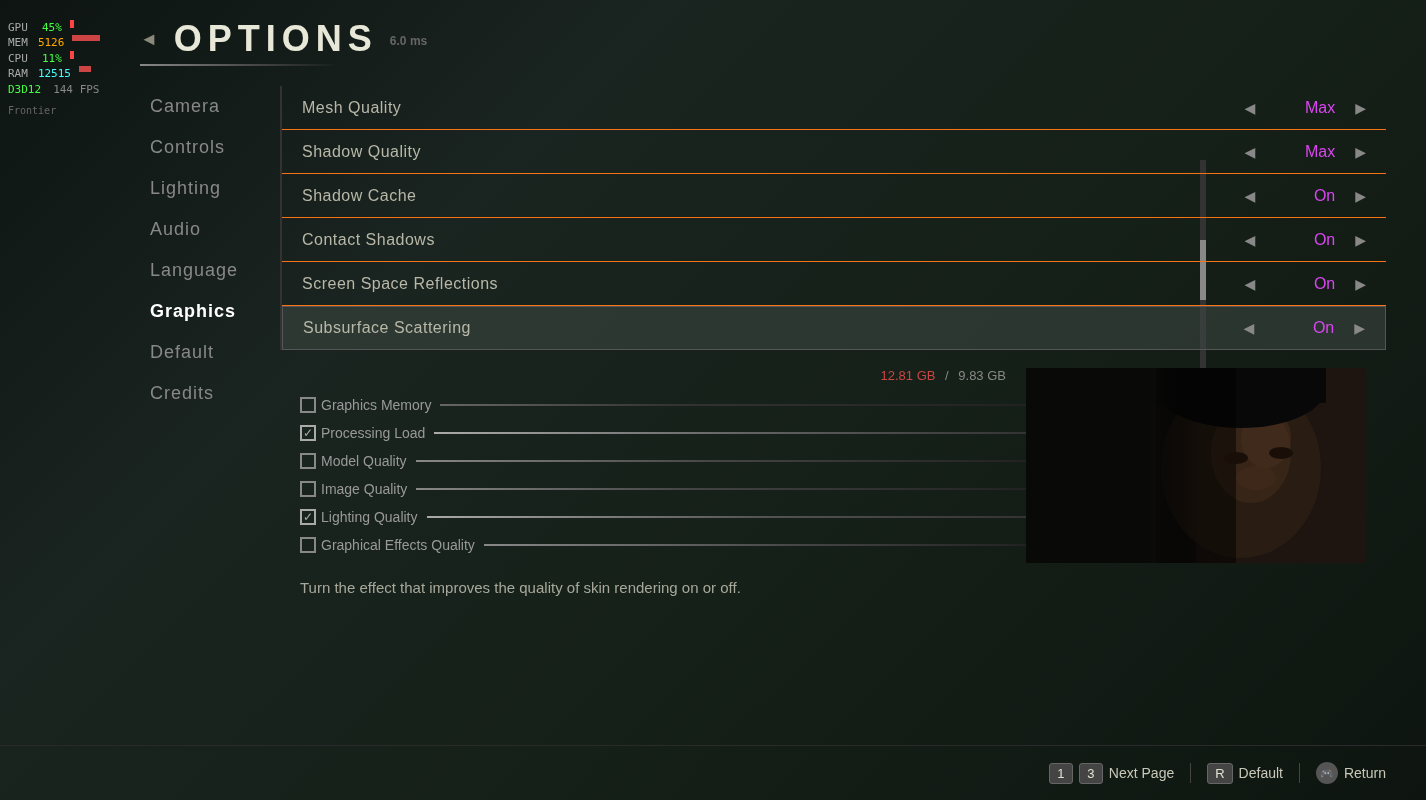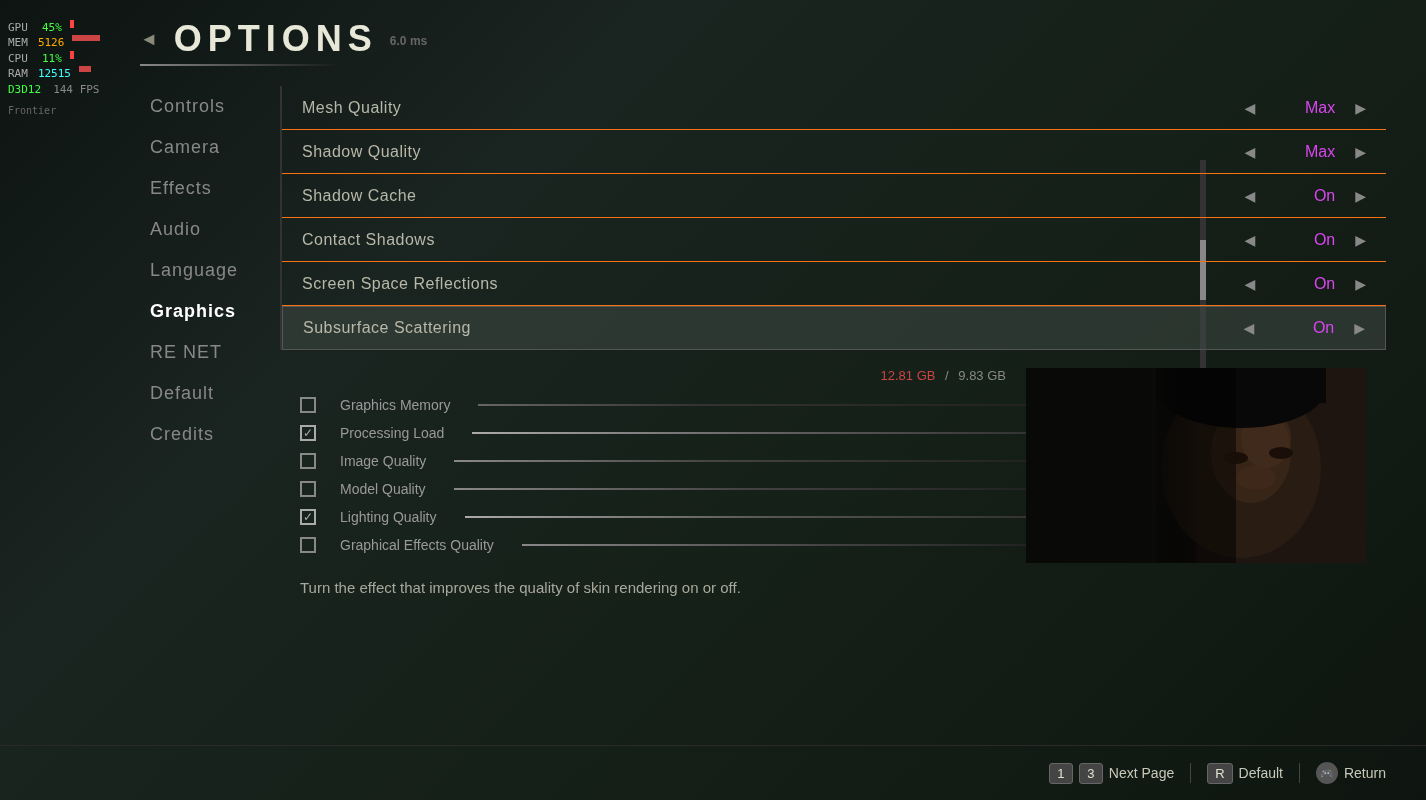--- a/index.html
+++ b/index.html
@@ -228,21 +228,21 @@
     }
 
     .checkbox-header-max {
       color: #888;
     }
 
     .checkbox-row {
       display: flex;
       align-items: center;
       padding: 6px 0;
-      gap: 24px;
+      gap: 5px;
     }
 
     .checkbox {
       width: 16px;
       height: 16px;
       border: 2px solid #888;
       background: transparent;
       display: flex;
       align-items: center;
       justify-content: center;
@@ -430,27 +430,26 @@
   <div class="page-title-area">
     <span class="back-arrow">◄</span>
     <span class="page-title">OPTIONS</span>
     <span class="title-version">6.0 ms</span>
   </div>
   <div class="title-underline"></div>
 
   <div class="content-area">
 
     <div class="sidebar">
+      <div class="sidebar-item">Camera</div>
       <div class="sidebar-item">Controls</div>
-      <div class="sidebar-item">Camera</div>
-      <div class="sidebar-item">Effects</div>
+      <div class="sidebar-item">Lighting</div>
       <div class="sidebar-item">Audio</div>
       <div class="sidebar-item">Language</div>
       <div class="sidebar-item active">Graphics</div>
-      <div class="sidebar-item">RE NET</div>
       <div class="sidebar-item">Default</div>
       <div class="sidebar-item">Credits</div>
     </div>
 
     <div class="settings-panel">
       <div class="settings-list">
 
         <div class="setting-row">
           <span class="setting-name">Mesh Quality</span>
           <span class="setting-left-arrow">◀</span>
@@ -510,28 +509,28 @@
           </div>
 
           <div class="checkbox-row">
             <div class="checkbox checked"></div>
             <span class="checkbox-label">Processing Load</span>
             <div class="checkbox-bar" style="background:linear-gradient(to right,#aaa 0%,#666 50%,#333 100%);"></div>
           </div>
 
           <div class="checkbox-row">
             <div class="checkbox"></div>
+            <span class="checkbox-label">Model Quality</span>
+            <div class="checkbox-bar" style="background:linear-gradient(to right,#888 0%,#444 50%,#222 100%);"></div>
+          </div>
+
+          <div class="checkbox-row">
+            <div class="checkbox"></div>
             <span class="checkbox-label">Image Quality</span>
             <div class="checkbox-bar" style="background:linear-gradient(to right,#888 0%,#444 45%,#222 100%);"></div>
-          </div>
-
-          <div class="checkbox-row">
-            <div class="checkbox"></div>
-            <span class="checkbox-label">Model Quality</span>
-            <div class="checkbox-bar" style="background:linear-gradient(to right,#888 0%,#444 50%,#222 100%);"></div>
           </div>
 
           <div class="checkbox-row">
             <div class="checkbox checked"></div>
             <span class="checkbox-label">Lighting Quality</span>
             <div class="checkbox-bar" style="background:linear-gradient(to right,#aaa 0%,#555 55%,#333 100%);"></div>
           </div>
 
           <div class="checkbox-row">
             <div class="checkbox"></div>

